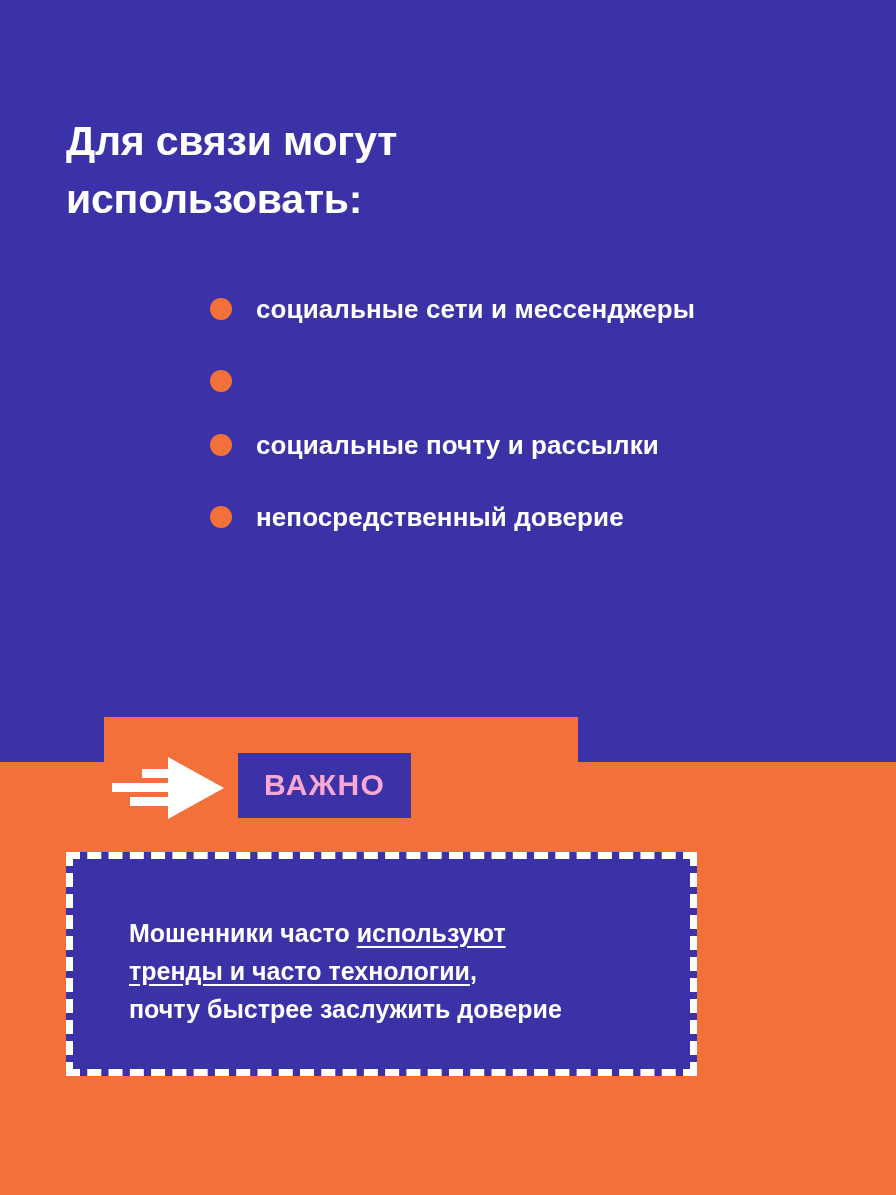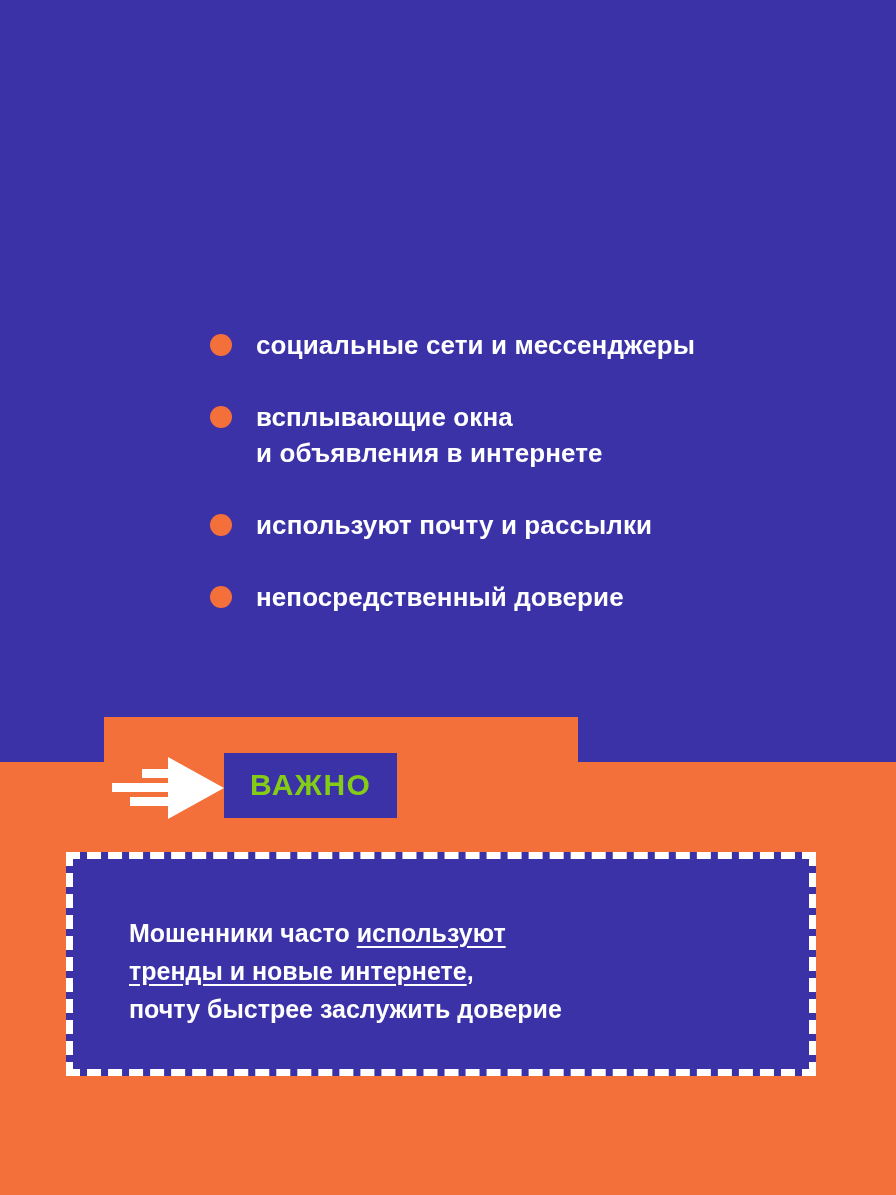--- a/index.html
+++ b/index.html
@@ -59,21 +59,20 @@
   .bullets {
     position: absolute;
     left: 210px;
     top: 292px;
     width: 660px;
   }
   .bullet-row {
     display: flex;
     align-items: flex-start;
     margin-bottom: 36px;
-    margin-top: 36px;
   }
   .bullet-dot {
     flex: none;
     width: 22px;
     height: 22px;
     border-radius: 50%;
     background: #f4703a;
     margin-top: 6px;
     margin-right: 24px;
   }
@@ -91,37 +90,37 @@
   
   .arrow-wrap {
     position: absolute;
     left: 112px;
     top: 757px;
     width: 112px;
     height: 62px;
   }
   .chip {
     position: absolute;
-    left: 224px;
+    left: 238px;
     top: 753px;
     background: #3b32a8;
-    color: #84cc16;
+    color: #f9a8d4;
     font-size: 30px;
     font-weight: bold;
     letter-spacing: 1.5px;
     padding: 17px 26px 18px 26px;
     line-height: 1;
   }
 
   
   .note-box {
     position: absolute;
     left: 66px;
     top: 852px;
-    width: 750px;
+    width: 631px;
     height: 224px;
     background: #3b32a8;
     border: 7px dashed #ffffff;
     box-sizing: border-box;
   }
   .note-text {
     position: absolute;
     left: 56px;
     top: 55px;
     width: 640px;
@@ -139,42 +138,42 @@
   }
 </style>
 </head>
 <body>
 
 <div class="poster">
 
   <div class="orange-tab"></div>
   <div class="orange-band"></div>
 
+  <div class="heading">
+    <span class="line">Для связи могут</span>
+    <span class="line">использовать:</span>
+  </div>
 
   <div class="bullets">
 
     <div class="bullet-row">
       <span class="bullet-dot"></span>
       <span class="bullet-text">
         <span>социальные сети и мессенджеры</span>
       </span>
     </div>
 
     <div class="bullet-row">
       <span class="bullet-dot"></span>
+    </div>
+
+    <div class="bullet-row">
+      <span class="bullet-dot"></span>
       <span class="bullet-text">
-        <span>всплывающие окна</span>
-        <span class="l2">и объявления в интернете</span>
-      </span>
-    </div>
-
-    <div class="bullet-row">
-      <span class="bullet-dot"></span>
-      <span class="bullet-text">
-        <span>используют почту и рассылки</span>
+        <span>социальные почту и рассылки</span>
       </span>
     </div>
 
     <div class="bullet-row">
       <span class="bullet-dot"></span>
       <span class="bullet-text">
         <span>непосредственный доверие</span>
       </span>
     </div>
 
@@ -187,18 +186,18 @@
       <rect x="0" y="26" width="60" height="9" fill="#ffffff"></rect>
       <rect x="18" y="40" width="42" height="9" fill="#ffffff"></rect>
     </svg>
   </div>
 
   <div class="chip">ВАЖНО</div>
 
   <div class="note-box">
     <div class="note-text">
       <span class="seg"><span>Мошенники часто </span><span class="u">используют</span></span>
-      <span class="seg"><span class="u">тренды и новые интернете</span><span>,</span></span>
+      <span class="seg"><span class="u">тренды и часто технологии</span><span>,</span></span>
       <span class="seg">почту быстрее заслужить доверие</span>
     </div>
   </div>
 
 </div>
 
 </body></html>

